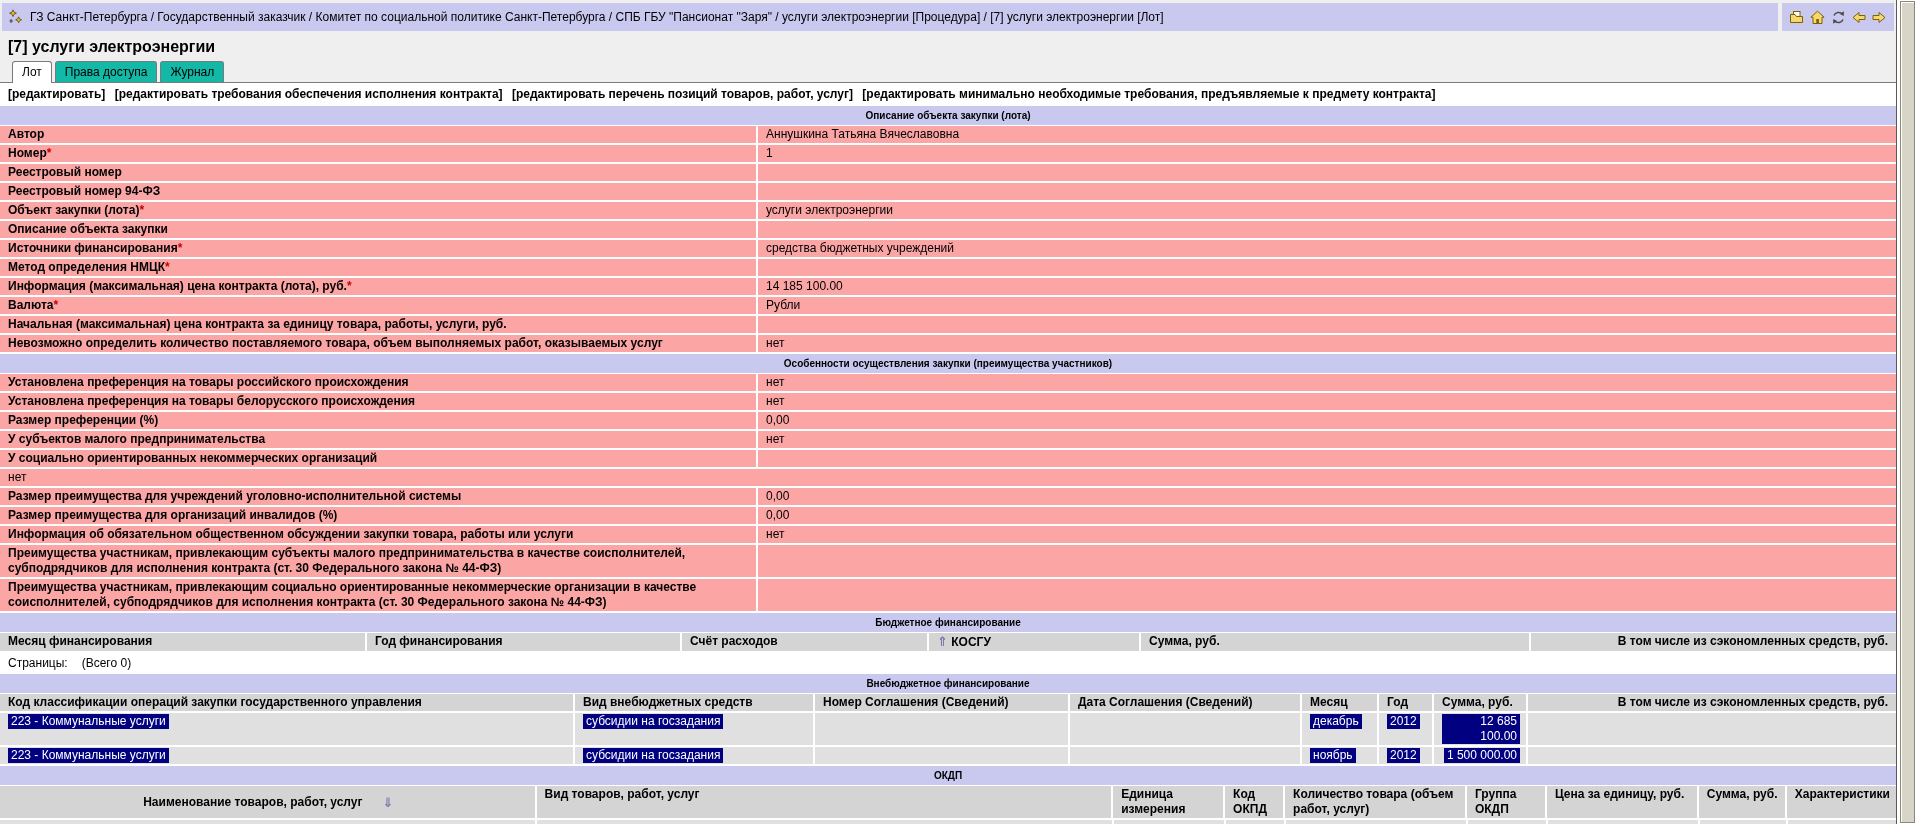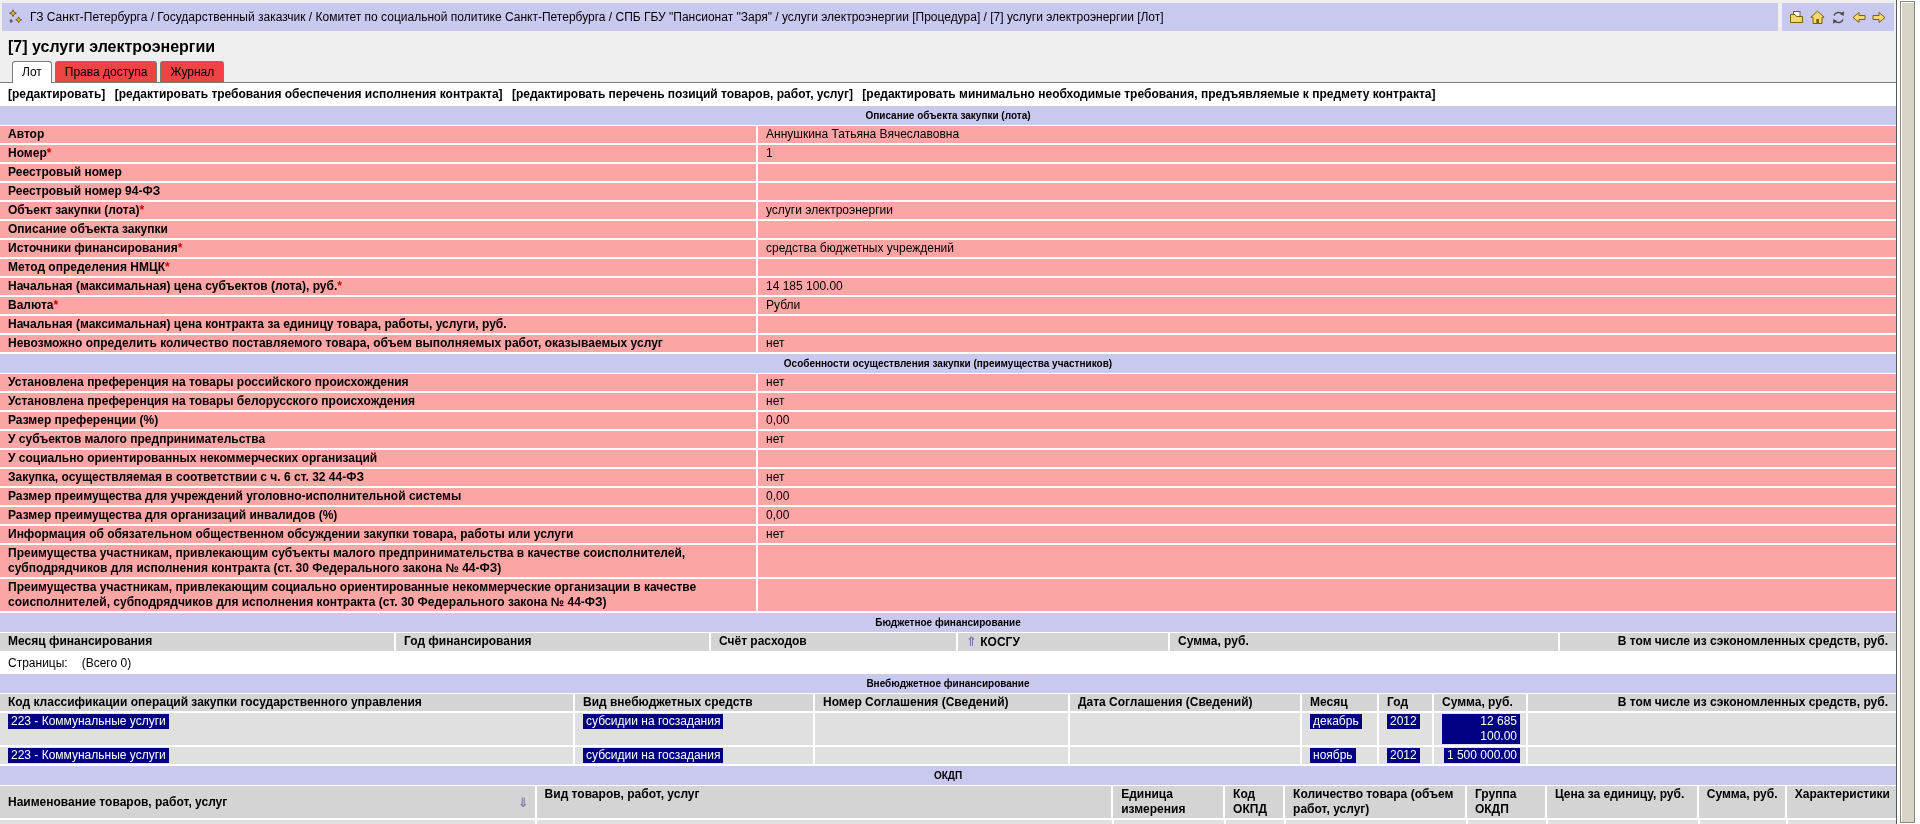--- a/index.html
+++ b/index.html
@@ -12,21 +12,21 @@
   .topbar { display:flex; gap:4px; margin:3px 2px 0 2px; height:28px; }
   .crumbbar { flex:1; background:#c9c9f0; display:flex; align-items:center; padding:0 6px; gap:6px; }
   .crumb-text { font-size:12px; color:#000; white-space:nowrap; cursor:pointer; }
   .iconbar { width:112px; background:#c9c9f0; display:flex; align-items:center; justify-content:space-between; padding:0 7px; }
   .iconbar span { display:inline-flex; cursor:pointer; }
 
   .page-title { font-size:16px; font-weight:bold; padding:7px 0 5px 8px; }
 
   
   .tabstrip { display:flex; gap:3px; align-items:flex-end; padding-left:12px; border-bottom:1px solid #7a7a7a; }
-  .tab { background:#ef4444; border:1px solid #7a7a7a; border-bottom:none; border-radius:3px 3px 0 0; padding:3px 9px 3px; font-size:12px; cursor:pointer; }
+  .tab { background:#14b8a6; border:1px solid #7a7a7a; border-bottom:none; border-radius:3px 3px 0 0; padding:3px 9px 3px; font-size:12px; cursor:pointer; }
   .tab.active { background:#ffffff; margin-bottom:-1px; padding-bottom:4px; }
 
   .panel { background:#fff; min-height:740px; }
 
   .links { padding:4px 8px 5px; white-space:nowrap;font-weight:bold; }
   .editlink { margin-right:6px; cursor:pointer; }
 
   .band { background:#c9c9f0; text-align:center; font-weight:bold; font-size:10px; height:20px; line-height:20px; border-bottom:1px solid #fff; }
 
   
@@ -37,31 +37,31 @@
 
   
   .thead { display:flex; background:#d4d4d4; border-bottom:2px solid #fff; font-weight:bold; }
   .th, .td { padding:1px 6px 1px 8px; border-right:2px solid #fff; line-height:15px; }
   .th:last-child, .td:last-child { border-right:none; }
   .trow { display:flex; background:#e0e0e0; border-bottom:2px solid #fff; }
   .r { text-align:right; }
   .sort { color:#7878aa; font-size:13px; cursor:pointer; font-weight:bold; }
 
   
-  .b1{width:396px} .b2{width:315px} .b3{width:247px} .b4{width:212px} .b5{width:390px} .b6{flex:1; text-align:right; padding-right:8px}
+  .b1{width:367px} .b2{width:315px} .b3{width:247px} .b4{width:212px} .b5{width:390px} .b6{flex:1; text-align:right; padding-right:8px}
 
   
   .e1{width:575px} .e2{width:240px} .e3{width:255px} .e4{width:232px} .e5{width:77px} .e6{width:55px} .e7{width:94px} .e8{flex:1; padding-right:8px}
   .chip { background:#000080; color:#fff; padding:0 3px; display:inline-block; cursor:pointer; }
   .chip:empty { display:none; }
 
   
   .o1{width:537px} .o2{width:577px} .o3{width:112px} .o4{width:60px} .o5{width:182px} .o6{width:80px} .o7{width:152px} .o8{width:88px} .o9{flex:1}
   .okdp-head .th { display:block; }
-  .okdp-head .o1 { display:flex; justify-content:space-between; align-items:center;gap:20px; }
+  .okdp-head .o1 { display:flex; justify-content:center; align-items:center;gap:20px; }
   .okdp-row .td { padding-top:4px; padding-bottom:4px; }
 
   .pages { background:#fff; padding:3px 8px 4px; }
   .pages .plabel { margin-right:14px; }
 
   
   .scrollbar { position:absolute; top:0; right:0; width:24px; height:824px; background:#fff; border-left:1px solid #5a5a5a; }
   .sb-thumb { position:absolute; top:1px; bottom:1px; left:3px; right:5px; background:#d8d4c8; border:1px solid #8a8678; box-shadow:inset 1px 1px 0 #fffef8; cursor:pointer; }
 
   svg { display:block; }
@@ -178,21 +178,21 @@
           <div class="lbl"><span>Источники финансирования</span><span class="req">*</span></div>
           <div class="val">средства бюджетных учреждений</div>
         </div>
 
         <div class="kvrow">
           <div class="lbl"><span>Метод определения НМЦК</span><span class="req">*</span></div>
           <div class="val"></div>
         </div>
 
         <div class="kvrow">
-          <div class="lbl"><span>Начальная (максимальная) цена субъектов (лота), руб.</span><span class="req">*</span></div>
+          <div class="lbl"><span>Информация (максимальная) цена контракта (лота), руб.</span><span class="req">*</span></div>
           <div class="val">14 185 100.00</div>
         </div>
 
         <div class="kvrow">
           <div class="lbl"><span>Валюта</span><span class="req">*</span></div>
           <div class="val">Рубли</div>
         </div>
 
         <div class="kvrow">
           <div class="lbl"><span>Начальная (максимальная) цена контракта за единицу товара, работы, услуги, руб.</span></div>
@@ -227,21 +227,20 @@
           <div class="lbl"><span>У субъектов малого предпринимательства</span></div>
           <div class="val">нет</div>
         </div>
 
         <div class="kvrow">
           <div class="lbl"><span>У социально ориентированных некоммерческих организаций</span></div>
           <div class="val"></div>
         </div>
 
         <div class="kvrow">
-          <div class="lbl"><span>Закупка, осуществляемая в соответствии с ч. 6 ст. 32 44-ФЗ</span></div>
           <div class="val">нет</div>
         </div>
 
         <div class="kvrow">
           <div class="lbl"><span>Размер преимущества для учреждений уголовно-исполнительной системы</span></div>
           <div class="val">0,00</div>
         </div>
 
         <div class="kvrow">
           <div class="lbl"><span>Размер преимущества для организаций инвалидов (%)</span></div>

